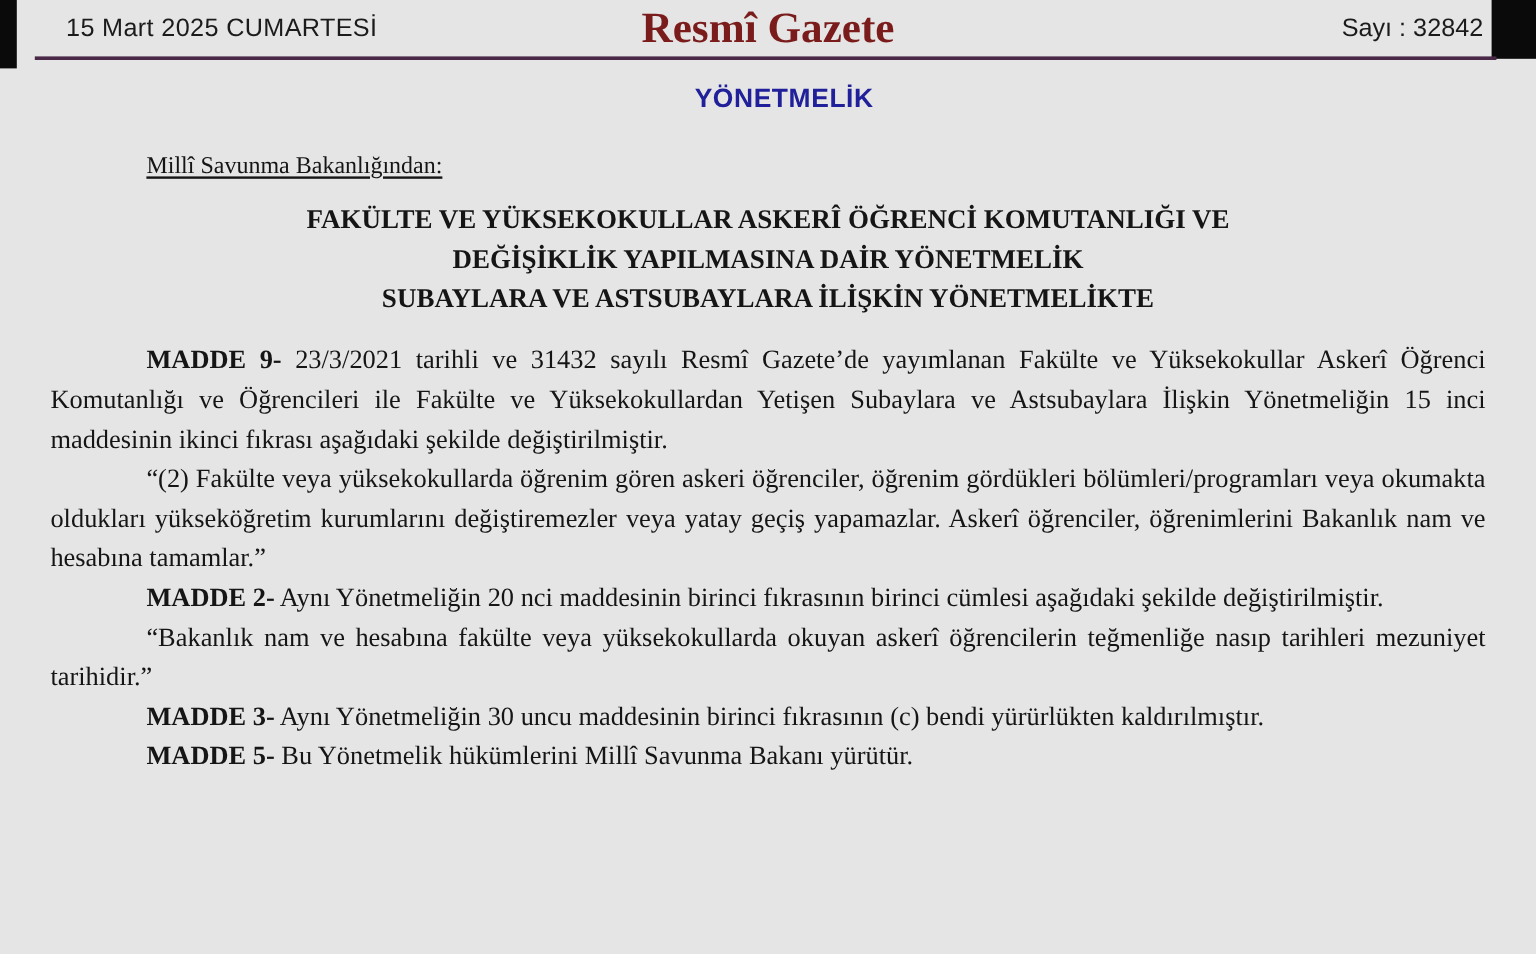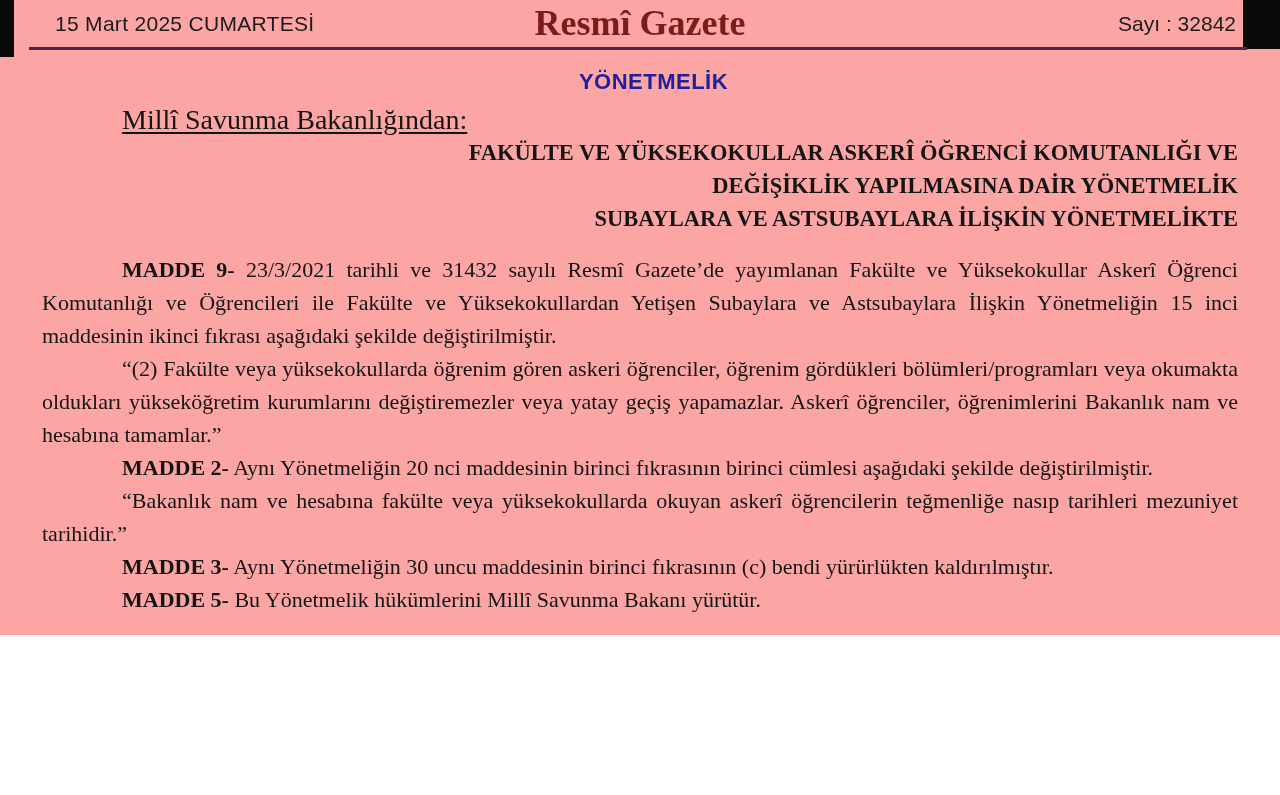--- a/index.html
+++ b/index.html
@@ -8,22 +8,22 @@
     background: #ffffff;
     width: 1280px;
     height: 795px;
     overflow: hidden;
     font-family: "Liberation Serif", serif;
     color: #151515;
   }
   .page {
     position: relative;
     width: 1280px;
-    height: 635px;
-    background: #fca5a5;
+    height: 795px;
+    background: #e5e5e5;
   }
   
   .corner-mark {
     position: absolute;
     top: 0;
     background: #0a0a0a;
   }
   .corner-mark.left  { left: 0;  width: 14px; height: 57px; }
   .corner-mark.right { right: 0; width: 37px; height: 49px; }
 
@@ -81,29 +81,30 @@
     font-size: 22px;
     letter-spacing: 0.5px;
     color: #20209a;
     padding-left: 27px;
   }
 
   .doc {
     padding: 0 42px;
   }
   .issuer {
-    margin-top: 9px;
+    margin-top: 32px;
     margin-left: 80px;
-    font-size: 28px;
+    font-size: 20px;
     text-decoration: underline;
     text-underline-offset: 3px;
     font-family: Liberation Serif, serif;
   }
   .reg-title {
-    text-align: right;
+    margin-top: 16px;
+    text-align: center;
     font-weight: bold;
     font-size: 22.5px;
     line-height: 33px;
   }
   .body-text {
     margin-top: 18px;
   }
   .body-par {
     margin: 0;
     font-size: 22px;

